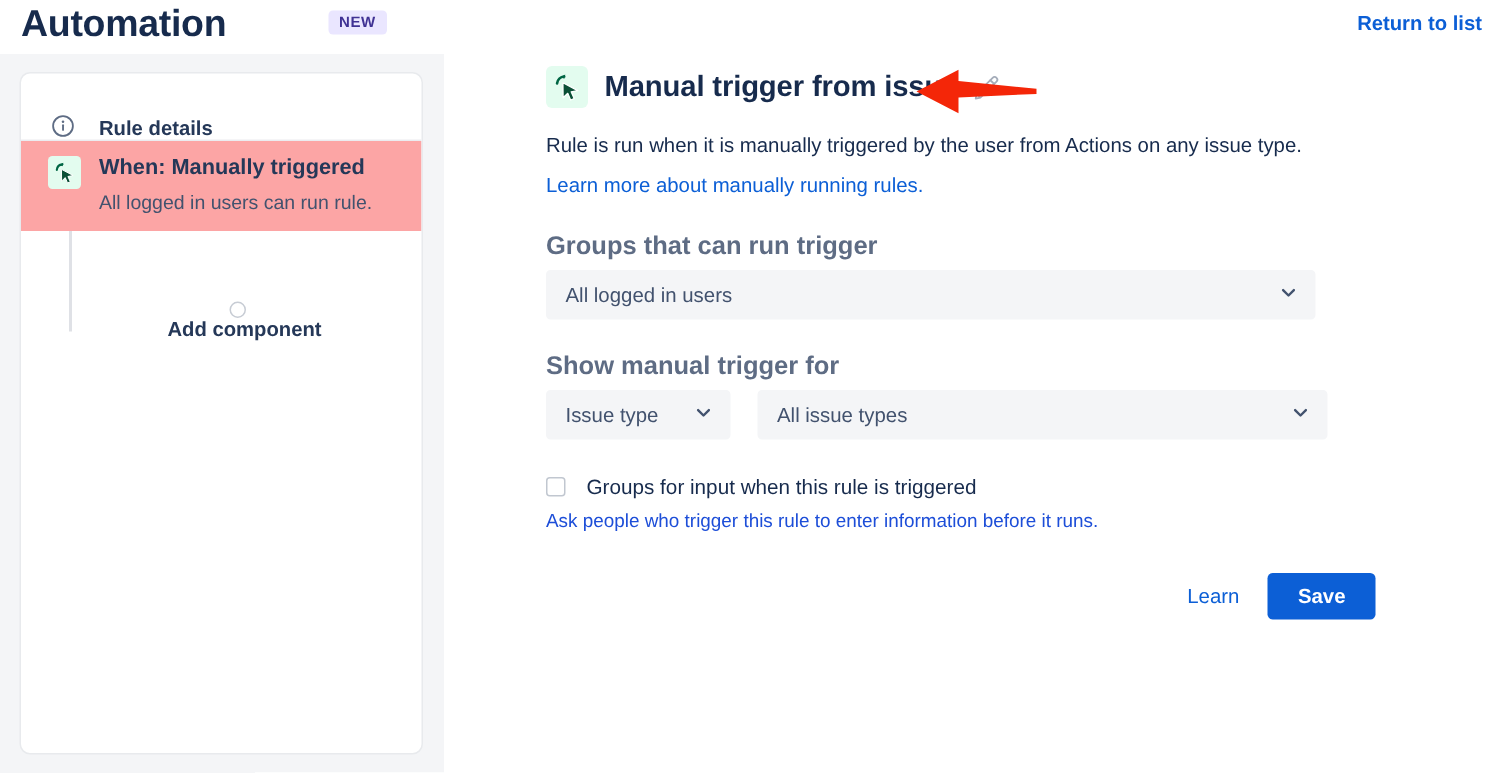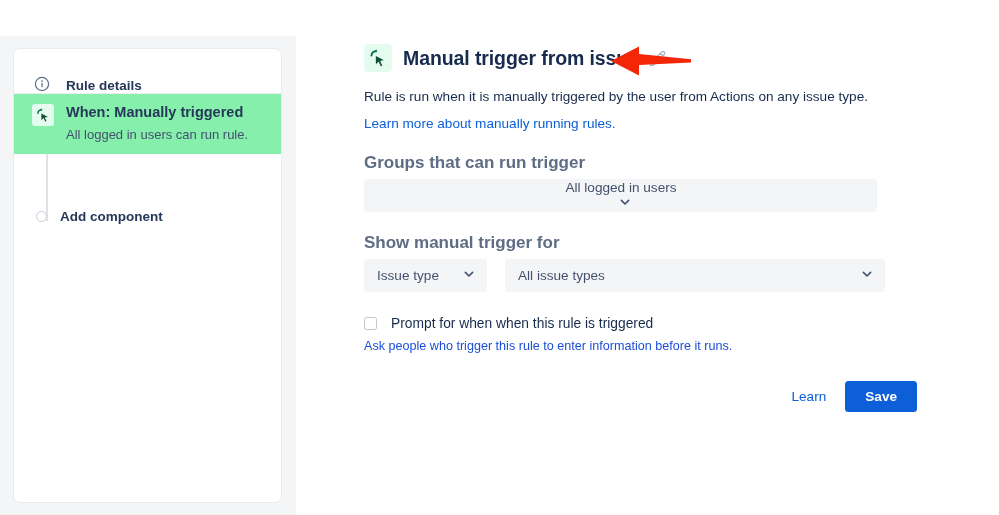--- a/index.html
+++ b/index.html
@@ -65,37 +65,38 @@
   .tree { position: relative; padding-top: 0; }
 
   .connector {
     position: absolute; left: 32px; top: 42px;
     width: 1.6px; height: 85px; background: #dfe1e6;
   }
 
   .step-row {
     position: relative; display: flex; align-items: flex-start;
     padding: 9px 10px 11px 18px;
-    background: #86efac;
+    background: #fca5a5;
     cursor: pointer;
   }
   .step-icon {
     width: 22px; height: 22px; flex: 0 0 22px;
     background: #e3fcef; border-radius: 3px;
     display: flex; align-items: center; justify-content: center;
     margin-top: 1px;
   }
   .step-texts { margin-left: 12px; }
   .step-title { font-size: 14.5px; font-weight: 700; color: #253858; line-height: 19px; }
   .step-sub { font-size: 13px; color: #42526e; margin-top: 4px; line-height: 17px; }
 
   .add-row {
     position: relative; display: flex; align-items: center;
     padding-left: 18px; height: 30px; margin-top: 47px;
     cursor: pointer;
+    flex-direction: column;
   }
   .add-circle {
     width: 11px; height: 11px; flex: 0 0 11px;
     border: 1.6px solid #c7ccd4; border-radius: 50%;
     margin-left: 4px; background: #fff;
   }
   .add-label { margin-left: 13px; font-size: 13.5px; font-weight: 700; color: #253858; }
 
   
   .main { position: absolute; left: 364px; top: 44px; width: 600px; }
@@ -131,21 +132,21 @@
   }
 
   .select-box {
     height: 33px; background: #f4f5f7;
     border: 1px solid #f4f5f7; border-radius: 3px;
     display: flex; align-items: center; justify-content: space-between;
     padding: 0 11px 0 12px;
     font-size: 13.6px; color: #42526e;
     cursor: pointer;
   }
-  .select-box.wide { width: 513px; flex-direction: column; }
+  .select-box.wide { width: 513px; }
   .select-row { display: flex; gap: 18px; }
   .select-box.small { width: 123px; }
   .select-box.rest { width: 380px; }
   .chev { flex: 0 0 12px; margin-left: 8px; }
 
   .check-row { display: flex; align-items: center; margin-top: 24px; }
   .checkbox {
     width: 13px; height: 13px; flex: 0 0 13px;
     border: 1.6px solid #c1c7d0; border-radius: 2.5px; background: #fff;
     cursor: pointer;
@@ -165,20 +166,25 @@
     font-size: 13.6px; font-weight: 600; color: #ffffff;
     background: #0c5fd6; border: none; border-radius: 3.5px;
     padding: 8px 20px; cursor: pointer;
   }
 </style>
 </head>
 <body>
 
 <div id="root">
 
+  <div class="page-header">
+    <div class="page-title">Automation</div>
+    <div class="new-badge">NEW</div>
+    <div class="return-link">Return to list</div>
+  </div>
 
   <div class="sidebar-gutter"></div>
 
   <div class="sidebar-card">
 
     <div class="rule-details-row">
       <span class="icon-wrap">
         <svg width="16" height="16" viewBox="0 0 16 16">
           <circle cx="8" cy="8" r="6.6" fill="none" stroke="#5e6c84" stroke-width="1.2"></circle>
           <circle cx="8" cy="5.1" r="0.85" fill="#5e6c84"></circle>
@@ -266,21 +272,21 @@
         <span class="chev">
           <svg width="12" height="12" viewBox="0 0 12 12">
               <path d="M2.4 4.4 L6 8.0 L9.6 4.4" fill="none" stroke="#42526e" stroke-width="1.6" stroke-linecap="round" stroke-linejoin="round"></path>
             </svg>
         </span>
       </div>
     </div>
 
     <div class="check-row">
       <span class="checkbox"></span>
-      <span class="check-label">Prompt for when when this rule is triggered</span>
+      <span class="check-label">Groups for input when this rule is triggered</span>
     </div>
     <div class="check-help">Ask people who trigger this rule to enter information before it runs.</div>
 
     <div class="btn-row">
       <button class="btn-cancel">Learn</button>
       <button class="btn-save">Save</button>
     </div>
 
   </div>
 </div>

